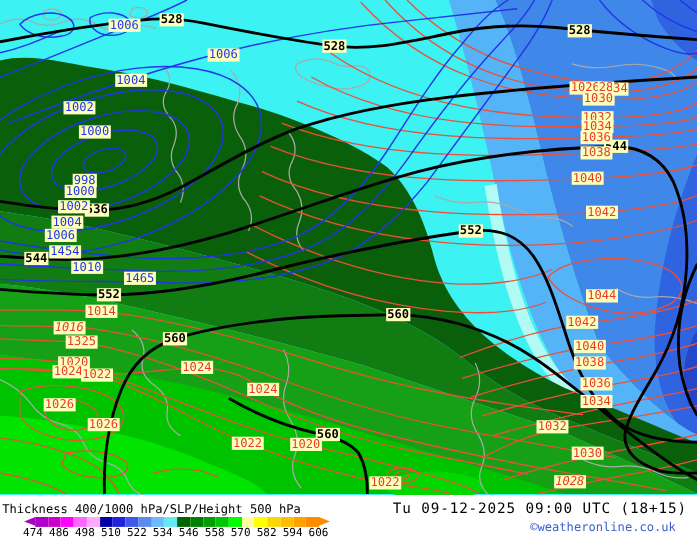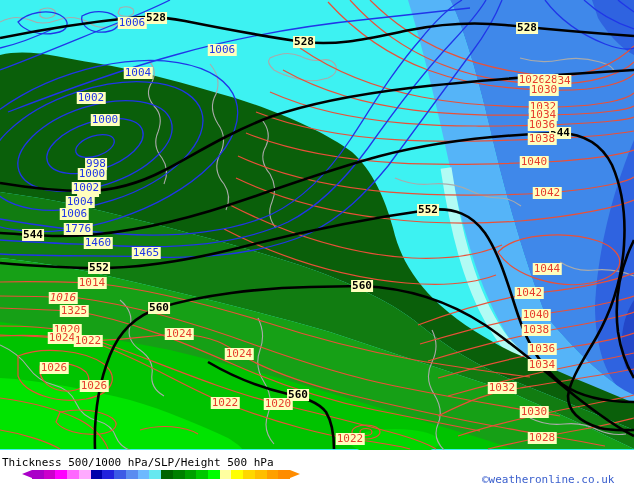--- a/index.html
+++ b/index.html
@@ -4,21 +4,21 @@
 <style>
   html,body{margin:0;padding:0;background:#fff;}
   .stage{position:relative;width:634px;height:490px;overflow:hidden;background:#fff;
          font-family:"DejaVu Sans Mono",monospace;}
   .map{position:absolute;left:0;top:0;width:634px;height:450px;}
   .map svg{position:absolute;left:0;top:0;}
   #labels-layer{position:absolute;left:0;top:0;width:634px;height:450px;}
   .maplabel{position:absolute;transform:translate(-50%,-50%);
             font:11px "DejaVu Sans Mono",monospace;line-height:12px;
             background:#ffffbe;padding:0 1px;white-space:nowrap;}
-  .lab-blue{color:#2036e8;margin-left:19px;}
+  .lab-blue{color:#2036e8;}
   .lab-red{color:#e63c2d;}
   .lab-black{color:#000;font-weight:bold;}
   .footer{position:absolute;left:0;top:450px;width:634px;height:40px;background:#fff;color:#000;}
   .title{position:absolute;left:2px;top:6px;font:11px "DejaVu Sans Mono",monospace;white-space:nowrap;}
   .datetime{position:absolute;left:357px;top:5px;font:13px "DejaVu Sans Mono",monospace;
             letter-spacing:0.8px;white-space:nowrap;}
   .copyright{position:absolute;left:482px;top:23px;font:11px "DejaVu Sans Mono",monospace;
              color:#3a5fcd;text-decoration:none;white-space:nowrap;}
   #colorbar{position:absolute;left:22px;top:20px;width:278px;height:9px;display:flex;}
   #colorbar-segs{display:flex;width:258px;height:9px;}
@@ -153,60 +153,61 @@
         <span class="maplabel lab-blue" style="left: 113px; top: 23px;">1006</span>
         <span class="maplabel lab-blue" style="left: 203px; top: 50px;">1006</span>
         <span class="maplabel lab-blue" style="left: 119px; top: 73px;">1004</span>
         <span class="maplabel lab-blue" style="left: 72px; top: 98px;">1002</span>
         <span class="maplabel lab-blue" style="left: 86px; top: 120px;">1000</span>
         <span class="maplabel lab-blue" style="left: 77px; top: 164px;">998</span>
         <span class="maplabel lab-blue" style="left: 73px; top: 174px;">1000</span>
         <span class="maplabel lab-blue" style="left: 67px; top: 188px;">1002</span>
         <span class="maplabel lab-blue" style="left: 61px; top: 202px;">1004</span>
         <span class="maplabel lab-blue" style="left: 55px; top: 214px;">1006</span>
-        <span class="maplabel lab-blue" style="left: 59px; top: 229px;">1776</span>
-        <span class="maplabel lab-blue" style="left: 79px; top: 243px;">1460</span>
+        <span class="maplabel lab-blue" style="left: 59px; top: 229px;">1454</span>
+        <span class="maplabel lab-blue" style="left: 79px; top: 243px;">1010</span>
         <span class="maplabel lab-blue" style="left: 127px; top: 253px;">1465</span>
         <span class="maplabel lab-red" style="left: 532px; top: 80px;">1026</span>
         <span class="maplabel lab-red" style="left: 551px; top: 80px;">28</span>
         <span class="maplabel lab-red" style="left: 564px; top: 81px;">34</span>
         <span class="maplabel lab-red" style="left: 544px; top: 90px;">1030</span>
         <span class="maplabel lab-red" style="left: 543px; top: 107px;">1032</span>
         <span class="maplabel lab-red" style="left: 543px; top: 115px;">1034</span>
         <span class="maplabel lab-red" style="left: 542px; top: 125px;">1036</span>
         <span class="maplabel lab-red" style="left: 542px; top: 139px;">1038</span>
         <span class="maplabel lab-red" style="left: 534px; top: 162px;">1040</span>
         <span class="maplabel lab-red" style="left: 547px; top: 193px;">1042</span>
         <span class="maplabel lab-red" style="left: 547px; top: 269px;">1044</span>
         <span class="maplabel lab-red" style="left: 529px; top: 293px;">1042</span>
         <span class="maplabel lab-red" style="left: 536px; top: 315px;">1040</span>
         <span class="maplabel lab-red" style="left: 536px; top: 330px;">1038</span>
         <span class="maplabel lab-red" style="left: 542px; top: 349px;">1036</span>
         <span class="maplabel lab-red" style="left: 542px; top: 365px;">1034</span>
         <span class="maplabel lab-red" style="left: 502px; top: 388px;">1032</span>
         <span class="maplabel lab-red" style="left: 534px; top: 412px;">1030</span>
-        <span class="maplabel lab-red" style="left: 542px; top: 438px;">1028</span>
+        <span class="maplabel lab-red" style="left: 518px; top: 438px; font-style: italic;">1028</span>
         <span class="maplabel lab-red" style="left: 92px; top: 283px;">1014</span>
         <span class="maplabel lab-red" style="left: 63px; top: 298px; font-style: italic;">1016</span>
         <span class="maplabel lab-red" style="left: 74px; top: 311px;">1325</span>
         <span class="maplabel lab-red" style="left: 67px; top: 330px;">1020</span>
         <span class="maplabel lab-red" style="left: 62px; top: 338px;">1024</span>
         <span class="maplabel lab-red" style="left: 88px; top: 341px;">1022</span>
         <span class="maplabel lab-red" style="left: 54px; top: 368px;">1026</span>
         <span class="maplabel lab-red" style="left: 94px; top: 386px;">1026</span>
         <span class="maplabel lab-red" style="left: 179px; top: 334px;">1024</span>
         <span class="maplabel lab-red" style="left: 239px; top: 354px;">1024</span>
         <span class="maplabel lab-red" style="left: 225px; top: 403px;">1022</span>
         <span class="maplabel lab-red" style="left: 278px; top: 404px;">1020</span>
         <span class="maplabel lab-red" style="left: 350px; top: 439px;">1022</span>
       </div>
   </div>
 
   <div class="footer">
-    <div class="title">Thickness 500/1000 hPa/SLP/Height 500 hPa</div>
+    <div class="title">Thickness 400/1000 hPa/SLP/Height 500 hPa</div>
+    <div class="datetime">Tu 09-12-2025 09:00 UTC (18+15)</div>
     <a class="copyright" href="#" style="color: rgb(58, 95, 205);">©weatheronline.co.uk</a>
     <div id="colorbar">
       <div id="cb-arrow-left" class="cb-arrow" style="border-right-color: rgb(170, 0, 200);"></div>
       <div id="colorbar-segs">
           <div class="seg" style="background: rgb(170, 0, 200);"></div>
           <div class="seg" style="background: rgb(204, 0, 204);"></div>
           <div class="seg" style="background: rgb(255, 0, 255);"></div>
           <div class="seg" style="background: rgb(255, 102, 255);"></div>
           <div class="seg" style="background: rgb(255, 170, 255);"></div>
           <div class="seg" style="background: rgb(0, 0, 170);"></div>
@@ -222,14 +223,28 @@
           <div class="seg" style="background: rgb(0, 255, 0);"></div>
           <div class="seg" style="background: rgb(255, 255, 160);"></div>
           <div class="seg" style="background: rgb(255, 255, 0);"></div>
           <div class="seg" style="background: rgb(255, 215, 0);"></div>
           <div class="seg" style="background: rgb(255, 190, 0);"></div>
           <div class="seg" style="background: rgb(255, 160, 0);"></div>
           <div class="seg" style="background: rgb(255, 140, 0);"></div>
         </div>
       <div id="cb-arrow-right" class="cb-arrow" style="border-left-color: rgb(255, 140, 0);"></div>
     </div>
+    <div id="colorbar-ticks">
+        <span class="tick" style="left: 30px;">474</span>
+        <span class="tick" style="left: 53.6px;">486</span>
+        <span class="tick" style="left: 77.2px;">498</span>
+        <span class="tick" style="left: 100.8px;">510</span>
+        <span class="tick" style="left: 124.4px;">522</span>
+        <span class="tick" style="left: 148px;">534</span>
+        <span class="tick" style="left: 171.6px;">546</span>
+        <span class="tick" style="left: 195.2px;">558</span>
+        <span class="tick" style="left: 218.8px;">570</span>
+        <span class="tick" style="left: 242.4px;">582</span>
+        <span class="tick" style="left: 266px;">594</span>
+        <span class="tick" style="left: 289.6px;">606</span>
+      </div>
   </div>
 </div>
 
 </body></html>

